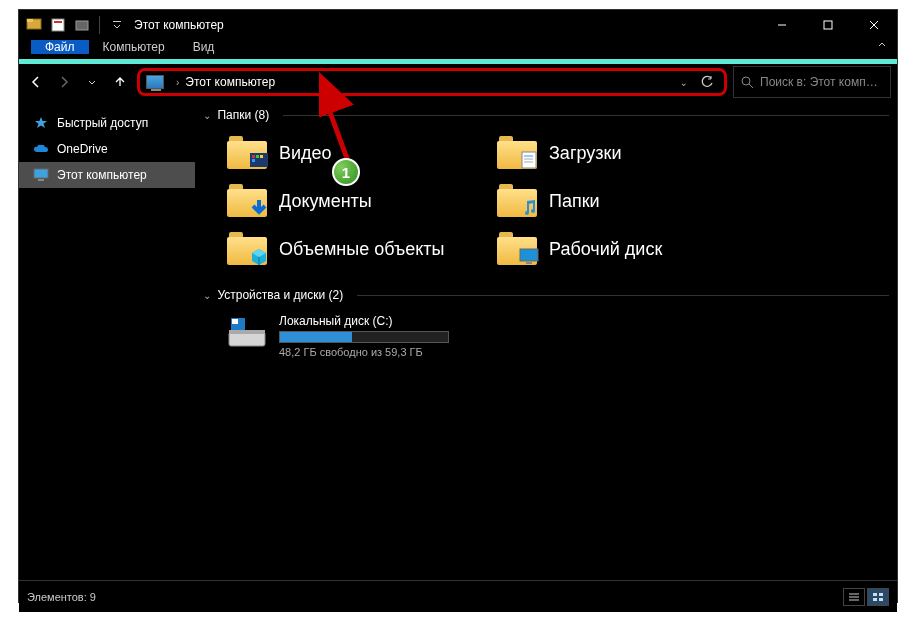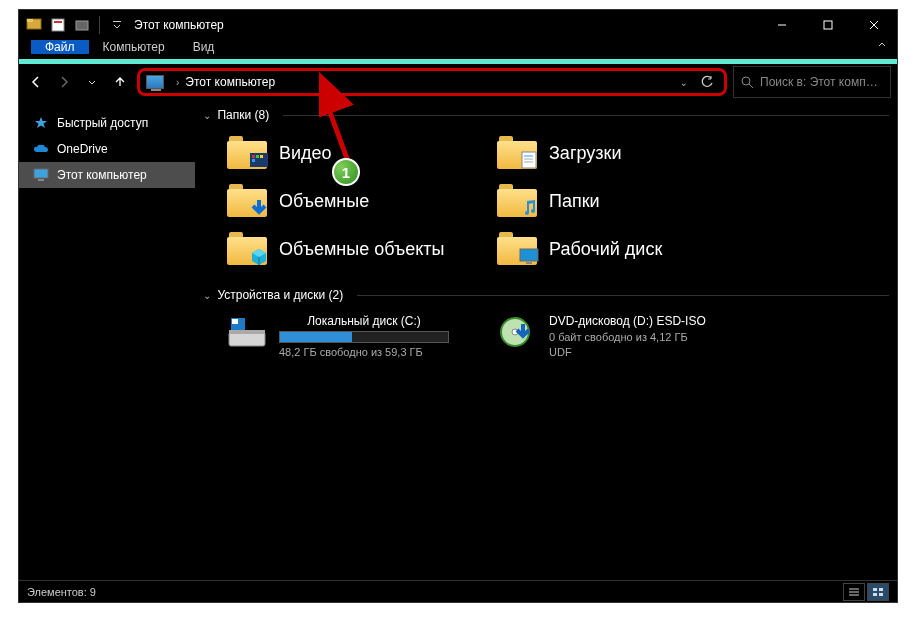--- a/index.html
+++ b/index.html
@@ -46,26 +46,26 @@
 .folder-ico { width: 40px; height: 34px; position: relative; }
 .folder-ico .tab-top { position: absolute; top: 0; left: 2px; width: 14px; height: 6px; background: #e6b84d; border-radius: 2px 2px 0 0; }
 .folder-ico .body-f { position: absolute; top: 5px; left: 0; width: 40px; height: 28px; background: linear-gradient(#ffe08a,#f0b941); border-radius: 2px; }
 .folder-ico .overlay { position: absolute; bottom: 0; right: -2px; width: 20px; height: 20px; display: flex; align-items: center; justify-content: center; }
 .folder-label { font-size: 18px; color: #fff; }
 
 .drives { display: grid; grid-template-columns: 250px 280px; gap: 10px 20px; padding: 8px 0 14px 32px; }
 .drive-item { display: flex; gap: 12px; }
 .drive-ico { width: 40px; height: 36px; position: relative; }
 .drive-info { display: flex; flex-direction: column; gap: 3px; }
-.drive-name { font-size: 12px; color: #fff; text-align: center; }
+.drive-name { font-size: 12px; color: #fff; }
 .drive-bar { width: 170px; height: 12px; border: 1px solid #555; background: #222; position: relative; }
 .drive-bar .fill { position: absolute; left: 0; top: 0; bottom: 0; background: #2f8fd6; }
 .drive-sub { font-size: 11px; color: #aaa; }
 
-.statusbar { height: 22px; border-top: 1px solid #333; background: #000; display: flex; align-items: center; padding: 0 8px; color: #ccc; font-size: 11px; }
+.statusbar { height: 32px; border-top: 1px solid #333; background: #000; display: flex; align-items: center; padding: 0 8px; color: #ccc; font-size: 11px; }
 .statusbar .modes { margin-left: auto; display: flex; gap: 2px; }
 .statusbar .mode { width: 22px; height: 18px; border: 1px solid #444; display: flex; align-items: center; justify-content: center; }
 
 
 .anno-arrow { position: absolute; left: 300px; top: 62px; pointer-events: none; }
 .anno-badge { position: absolute; left: 313px; top: 148px; width: 28px; height: 28px; border-radius: 50%; background: radial-gradient(circle at 30% 30%, #7fce5a, #2f8f1f); border: 2px solid #fff; color: #fff; font-weight: bold; display: flex; align-items: center; justify-content: center; font-size: 15px; box-shadow: 0 2px 4px rgba(0,0,0,.5); pointer-events: none; }
 
 svg { display: block; }
 </style>
 </head>
@@ -253,21 +253,21 @@
         <div class="folder-item">
           <div class="folder-ico">
               <div class="tab-top"></div>
               <div class="body-f"></div>
             <div class="overlay">
                 <svg width="20" height="20">
                   <path d="M10 2 L10 12 M4 8 L10 14 L16 8" stroke="#0a6dd6" stroke-width="4" fill="none"></path>
                 </svg>
               </div>
           </div>
-          <span class="folder-label">Объемные</span>
+          <span class="folder-label">Документы</span>
         </div>
 
 
         <div class="folder-item">
           <div class="folder-ico">
               <div class="tab-top"></div>
               <div class="body-f"></div>
             <div class="overlay">
                 <svg width="16" height="18">
                   <path d="M6 2 L14 1 L14 12 A2 2 0 1 1 12 10 L12 4 L8 5 L8 14 A2 2 0 1 1 6 12 Z" fill="#2f8fd6"></path>
@@ -325,34 +325,20 @@
           </div>
           <div class="drive-info">
             <span class="drive-name">Локальный диск (C:)</span>
             <div class="drive-bar">
                 <div class="fill" style="width:43%"></div>
               </div>
             <span class="drive-sub">48,2 ГБ свободно из 59,3 ГБ</span>
           </div>
         </div>
 
-        <div class="drive-item">
-          <div class="drive-ico">
-            <svg width="40" height="36">
-                <circle cx="18" cy="18" r="14" fill="#bfe3b0" stroke="#3a8f2a" stroke-width="2"></circle>
-                <circle cx="18" cy="18" r="3" fill="#fff" stroke="#888"></circle>
-                <path d="M26 10 L26 22 M20 16 L26 22 L32 16" stroke="#1565c0" stroke-width="4" fill="none"></path>
-              </svg>
-          </div>
-          <div class="drive-info">
-            <span class="drive-name">DVD-дисковод (D:) ESD-ISO</span>
-            <span class="drive-sub">0 байт свободно из 4,12 ГБ</span>
-            <span class="drive-sub">UDF</span>
-          </div>
-        </div>
       </div>
 
     </div>
   </div>
 
   <div class="statusbar">
     <span>Элементов: 9</span>
     <div class="modes">
       <div class="mode">
           <svg width="12" height="10">

